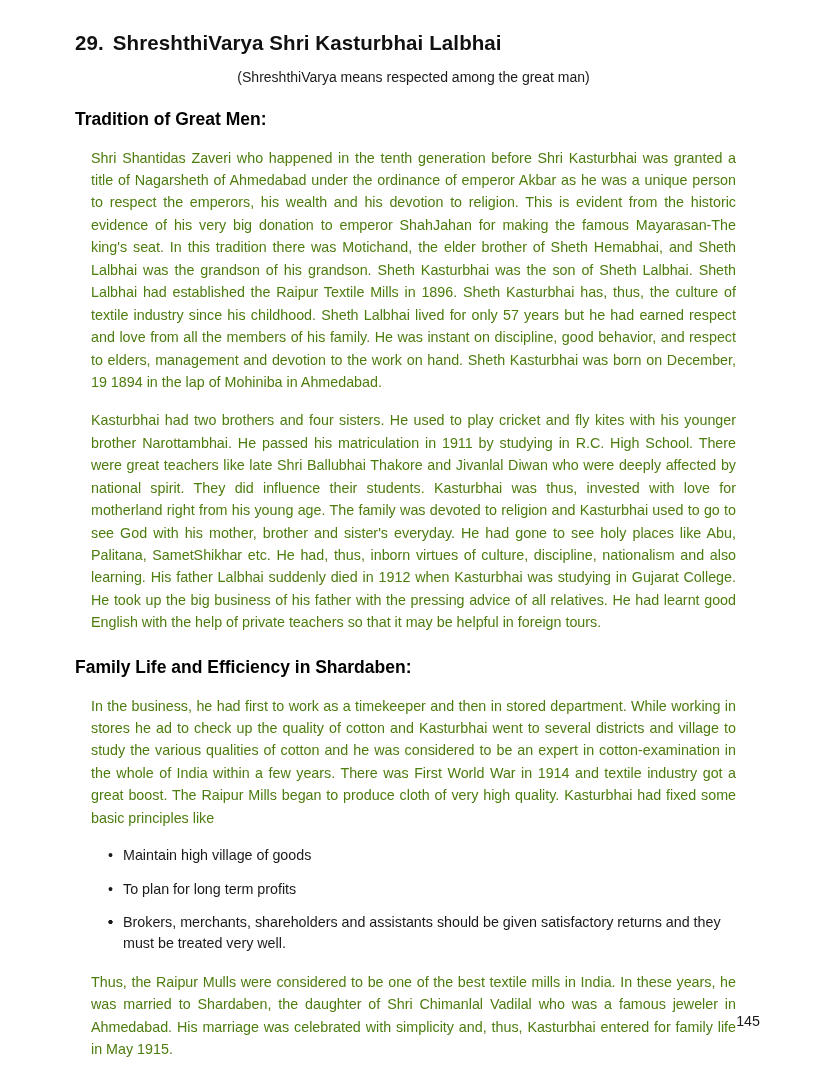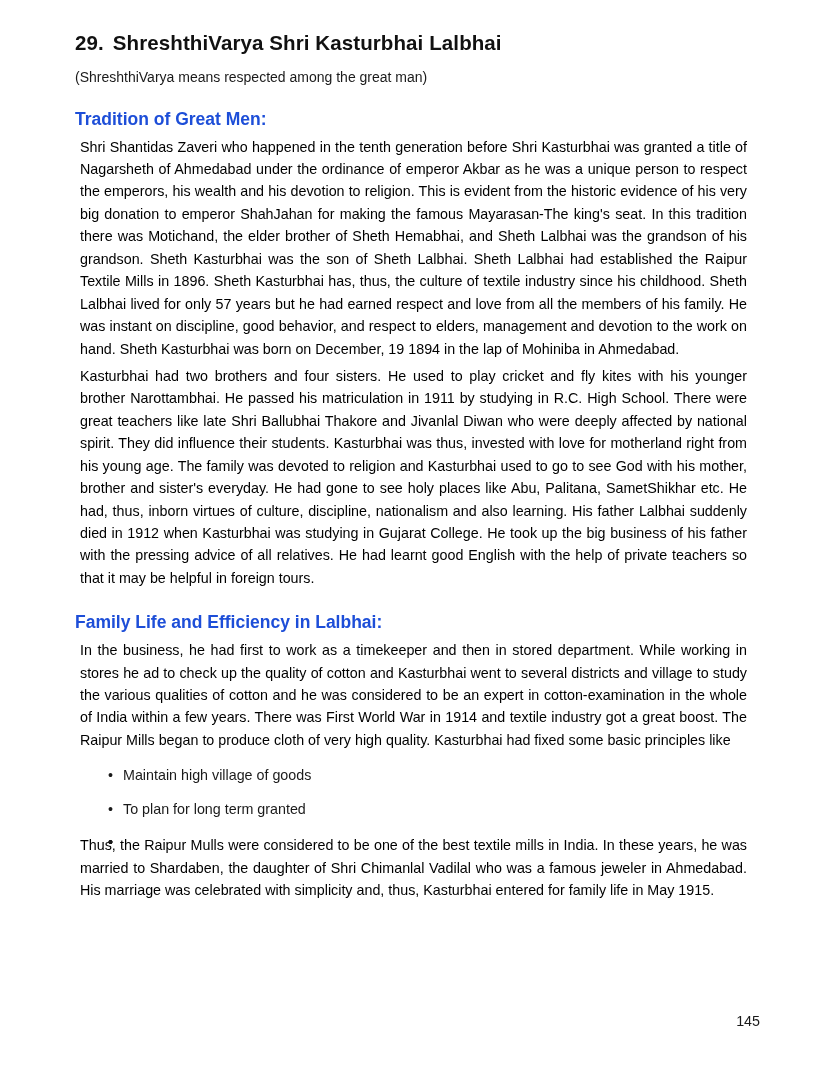--- a/index.html
+++ b/index.html
@@ -34,35 +34,36 @@
     color: #111111;
   }
   .doc-title .num {
     margin-right: 9px;
   }
   .subtitle {
     font-size: 14px;
     margin: 12px 0 0 0;
     line-height: 1.3;
     color: #1a1a1a;
+    text-align: center;
   }
   .section-heading {
     font-size: 17.5px;
     font-weight: bold;
     margin: 22px 0 3px 0;
     line-height: 1.3;
-    color: #1d4ed8;
+    color: #000000;
   }
   p.body-text {
     font-size: 14.3px;
     line-height: 1.57;
-    margin: 5px;
+    margin: 16px;
     text-align: justify;
     text-justify: inter-word;
-    color: #000000;
+    color: #4d7c0f;
   }
   ul.principles {
     list-style: none;
     margin: 14px 0 14px 0;
     padding: 0;
   }
   ul.principles li {
     position: relative;
     font-size: 14.3px;
     line-height: 1.5;
@@ -101,40 +102,41 @@
       <span class="num">29.</span><span>ShreshthiVarya Shri Kasturbhai Lalbhai</span>
     </h1>
 
     <p class="subtitle">(ShreshthiVarya means respected among the great man)</p>
 
     <h2 class="section-heading">Tradition of Great Men:</h2>
     <p class="body-text">Shri Shantidas Zaveri who happened in the tenth generation before Shri Kasturbhai was granted a title of Nagarsheth of Ahmedabad under the ordinance of emperor Akbar as he was a unique person to respect the emperors, his wealth and his devotion to religion.  This is evident from the historic evidence of his very big donation to emperor ShahJahan for making the famous Mayarasan-The king's seat.  In this tradition there was Motichand, the elder brother of Sheth Hemabhai, and Sheth Lalbhai was the grandson of his grandson.  Sheth Kasturbhai was the son of Sheth Lalbhai.  Sheth Lalbhai had established the Raipur Textile Mills in 1896.  Sheth Kasturbhai has, thus, the culture of textile industry since his childhood.  Sheth Lalbhai lived for only 57 years but he had earned respect and love from all the members of his family.  He was instant on discipline, good behavior, and respect to elders, management and devotion to the work on hand.  Sheth Kasturbhai was born on December, 19 1894 in the lap of Mohiniba in Ahmedabad.</p>
 
     <p class="body-text">Kasturbhai had two brothers and four sisters.  He used to play cricket and fly kites with his younger brother Narottambhai.  He passed his matriculation in 1911 by studying in R.C. High School.  There were great teachers like late Shri Ballubhai Thakore and Jivanlal Diwan who were deeply affected by national spirit.  They did influence their students.  Kasturbhai was thus, invested with love for motherland right from his young age.  The family was devoted to religion and Kasturbhai used to go to see God with his mother, brother and sister's everyday.  He had gone to see holy places like Abu, Palitana, SametShikhar etc.  He had, thus, inborn virtues of culture, discipline, nationalism and also learning.  His father Lalbhai suddenly died in 1912 when Kasturbhai was studying in Gujarat College. He took up the big business of his father with the pressing advice of all relatives.  He had learnt good English with the help of private teachers so that it may be helpful in foreign tours.</p>
 
-    <h2 class="section-heading">Family Life and Efficiency in Lalbhai:</h2>
+    <h2 class="section-heading">Family Life and Efficiency in Shardaben:</h2>
     <p class="body-text">In the business, he had first to work as a timekeeper and then in stored department.  While working in stores he ad to check up the quality of cotton and Kasturbhai went to several districts and village to study the various qualities of cotton and he was considered to be an expert in cotton-examination in the whole of India within a few years.  There was First World War in 1914 and textile industry got a great boost.  The Raipur Mills began to produce cloth of very high quality.  Kasturbhai had fixed some basic principles like</p>
 
     <ul class="principles">
       <li>
         <span class="bullet">•</span>
         <span>Maintain high village of goods</span>
       </li>
       <li>
         <span class="bullet">•</span>
-        <span>To plan for long term granted</span>
+        <span>To plan for long term profits</span>
       </li>
       <li>
         <span class="bullet">•</span>
       </li>
       <li>
         <span class="bullet">•</span>
       </li>
       <li>
         <span class="bullet">•</span>
+        <span>Brokers, merchants, shareholders and assistants should be given satisfactory returns and they must be treated very well.</span>
       </li>
     </ul>
 
     <p class="body-text closing-para">Thus, the Raipur Mulls were considered to be one of the best textile mills in India.  In these years, he was married to Shardaben, the daughter of Shri Chimanlal Vadilal who was a famous jeweler in Ahmedabad.  His marriage was celebrated with simplicity and, thus, Kasturbhai entered for family life in May 1915.</p>
 
   </div>
 
   <div class="page-number">145</div>
 </div>
 

